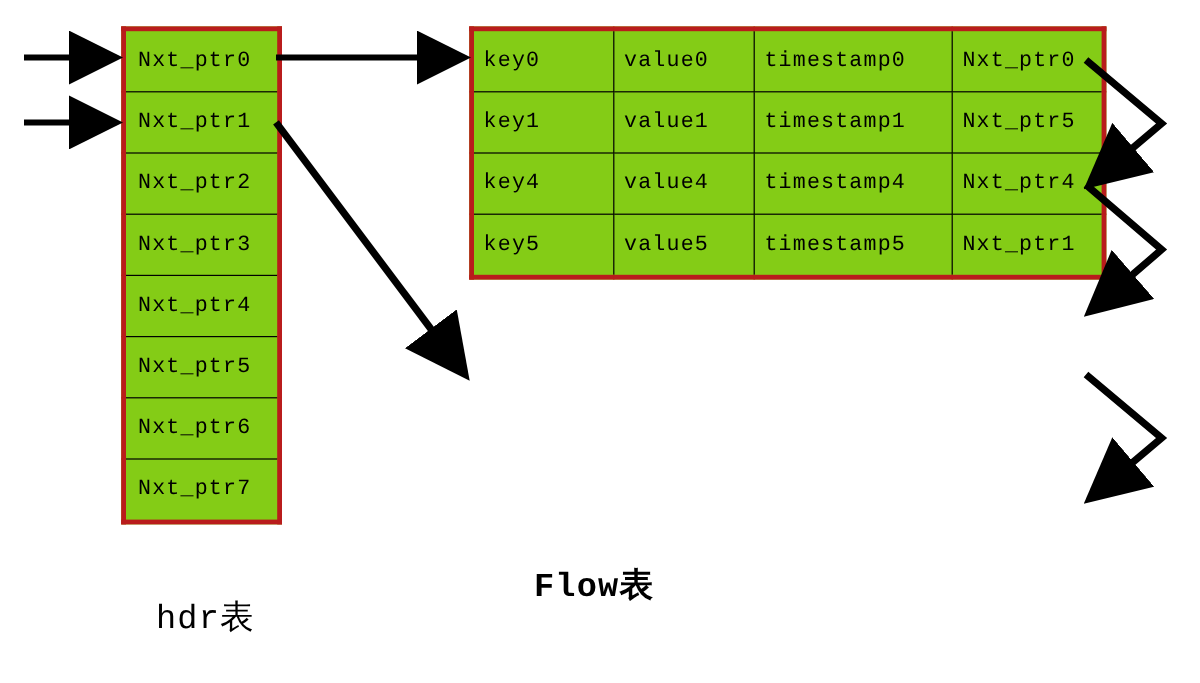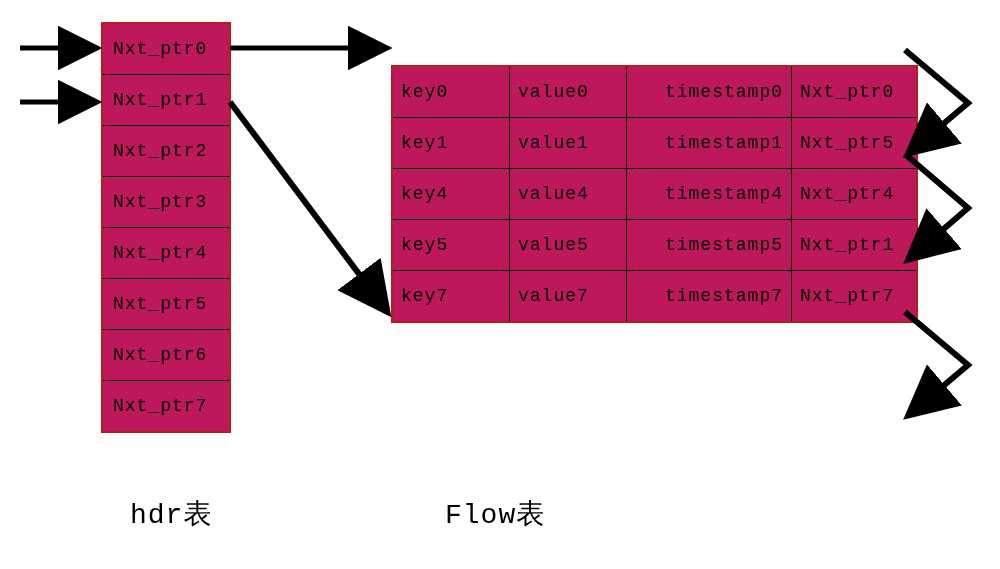--- a/index.html
+++ b/index.html
@@ -6,40 +6,40 @@
     margin: 0;
     padding: 0;
     width: 1000px;
     height: 569px;
     background: #fff;
     font-family: "SimSun", "Courier New", monospace;
     font-size: 18px;
     position: relative;
   }
   .table {
-    border: 2px solid #b91c1c;
+    border: 4px solid #b91c1c;
     border-collapse: collapse;
     position: absolute;
-    background: #be185d;
+    background: #84cc16;
   }
   .table td {
     border: 1px solid #000;
     padding: 0 8px;
     height: 50px;
     text-align: left;
     vertical-align: middle;
     font-family: "Courier New", monospace;
     letter-spacing: 1px;
   }
   #hdr-table { left: 101px; top: 22px; }
   #hdr-table td { width: 108px; text-align:left; padding-left:10px;}
-  #flow-table { left: 391px; top: 22px; margin-top: 43px; }
+  #flow-table { left: 391px; top: 22px; }
   #flow-table td.c0 { width: 100px; }
   #flow-table td.c1 { width: 100px; }
-  #flow-table td.c2 { width: 148px; text-align: right; }
+  #flow-table td.c2 { width: 148px; }
   #flow-table td.c3 { width: 108px; }
   .label {
     position: absolute;
     font-family: "SimSun","Courier New", monospace;
     font-size: 28px;
     letter-spacing: 1px;
   }
   #svg-overlay {
     position: absolute;
     left: 0; top: 0;
@@ -98,31 +98,25 @@
     <td class="c1">value4</td>
     <td class="c2">timestamp4</td>
     <td class="c3">Nxt_ptr4</td>
   </tr>
   <tr>
     <td class="c0">key5</td>
     <td class="c1">value5</td>
     <td class="c2">timestamp5</td>
     <td class="c3">Nxt_ptr1</td>
   </tr>
-  <tr>
-    <td class="c0">key7</td>
-    <td class="c1">value7</td>
-    <td class="c2">timestamp7</td>
-    <td class="c3">Nxt_ptr7</td>
-  </tr>
 </tbody>
   </table>
 
 <div class="label" style="left:130px; top:495px;">hdr表</div>
-<div class="label" style="left:445px; top:495px;">Flow表</div>
+<div class="label" style="left:445px; top:469px;font-weight:bold;">Flow表</div>
 
 <svg id="svg-overlay">
   <defs>
     <marker id="ah" viewBox="0 0 12 12" refX="10" refY="6" markerWidth="9" markerHeight="9" orient="auto">
       <path d="M 0 0 L 12 6 L 0 12 z" fill="#000"></path>
     </marker>
   </defs>
 
   <line x1="20" y1="48" x2="95" y2="48" stroke="#000" stroke-width="5" marker-end="url(#ah)"></line>
   <line x1="20" y1="102" x2="95" y2="102" stroke="#000" stroke-width="5" marker-end="url(#ah)"></line>

